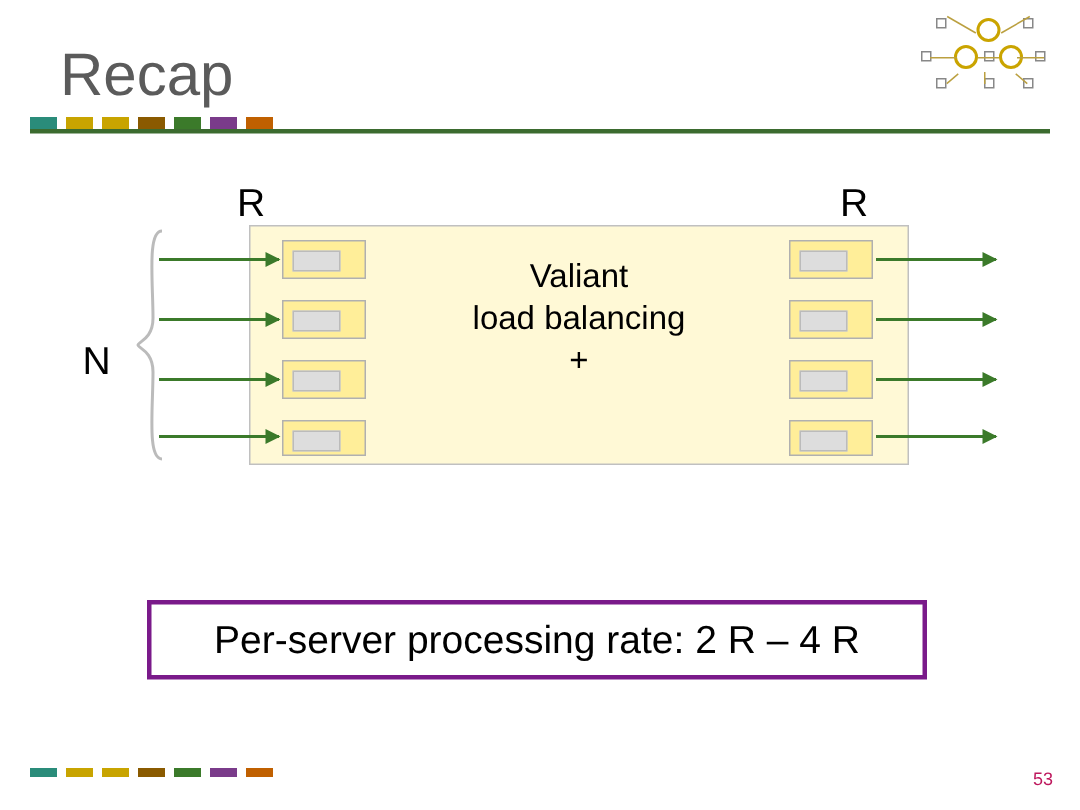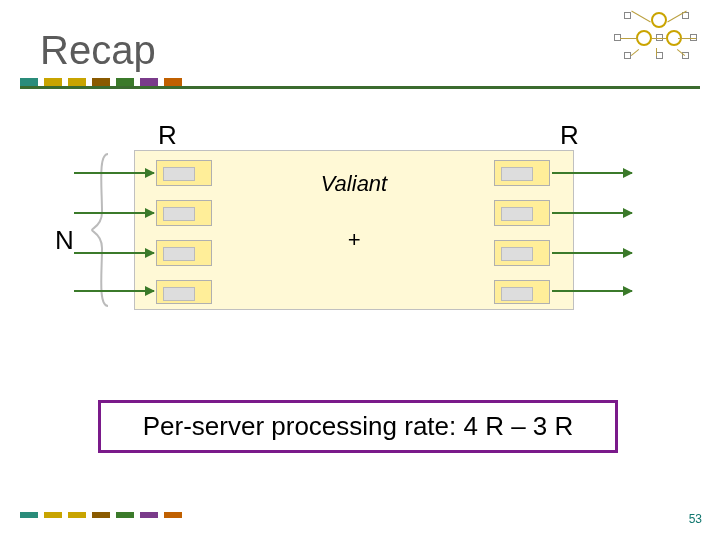--- a/index.html
+++ b/index.html
@@ -7,32 +7,32 @@
   .slide { position: relative; width: 720px; height: 540px; }
   .title { position: absolute; left: 40px; top: 28px; font-size: 40px; color: #5b5b5b; }
   .topbar-line { position: absolute; left: 20px; top: 86px; width: 680px; height: 3px; background: #3b6b2f; }
   .topbar-dashes { position: absolute; left: 20px; top: 78px; height: 8px; display: flex; }
   .topbar-dashes span { display:inline-block; height: 8px; width: 18px; margin-right: 6px; }
   .t-teal { background:#2a8c7a; } .t-olive{background:#c8a400;} .t-brown{background:#8a5a00;} .t-green{background:#3b7a2a;} .t-purple{background:#7a3b8a;} .t-orange{background:#c06000;}
 
   .bottombar-dashes { position:absolute; left:20px; bottom:22px; height:6px; display:flex; }
   .bottombar-dashes span{display:inline-block;height:6px;width:18px;margin-right:6px;}
 
-  .pagenum { position:absolute; right:18px; bottom:14px; font-size:12px; color:#0f766e; }
+  .pagenum { position:absolute; right:18px; bottom:14px; font-size:12px; color:#be185d; }
 
   .corner-deco { position:absolute; right:18px; top:12px; width:90px; height:50px; }
   .cn { position:absolute; width:7px; height:7px; border:1px solid #888; background:#fff; }
   .ce { position:absolute; width:16px; height:16px; border:2px solid #caa400; border-radius:50%; }
   .cline { position:absolute; background:#bba040; height:1px; }
 
   .label-N { position:absolute; left:55px; top:225px; font-size:26px; }
   .label-R-left { position:absolute; left:158px; top:120px; font-size:26px; }
   .label-R-right { position:absolute; left:560px; top:120px; font-size:26px; }
 
-  .diagram { position:absolute; left:104px; top:150px; width:500px; height:160px;font-style:italic; }
+  .diagram { position:absolute; left:136px; top:150px; width:500px; height:160px; }
   .bigbox { position:absolute; left:30px; top:0; width:440px; height:160px; background:#fff9d6; border:1px solid #c0c0c0; }
   .server { position:absolute; width:56px; height:26px; background:#ffee99; border:1px solid #b0b0b0; }
   .server::after { content:""; position:absolute; left:6px; top:6px; width:30px; height:12px; background:#ddd; border:1px solid #bbb; }
   .sl1 { left:52px; } .sr1 { left:390px; }
   .row1{ top:10px; } .row2{ top:50px; } .row3{ top:90px; } .row4{ top:130px; height:24px; }
   .arrow { position:absolute; height:2px; background:#3b7a2a; }
   .arrow::after { content:""; position:absolute; right:-1px; top:-4px; border-left:10px solid #3b7a2a; border-top:5px solid transparent; border-bottom:5px solid transparent; }
   .al { left:-30px; width:80px; }
   .ar { left:448px; width:80px; }
   .center-text { position:absolute; left:125px; top:20px; width:250px; text-align:center; font-size:22px; line-height:28px; }
@@ -110,28 +110,28 @@
     <div class="arrow al" style="top:102px;"></div>
     <div class="arrow al" style="top:140px;"></div>
 
     <div class="arrow ar" style="top:22px;"></div>
     <div class="arrow ar" style="top:62px;"></div>
     <div class="arrow ar" style="top:102px;"></div>
     <div class="arrow ar" style="top:140px;"></div>
 
     <div class="center-text">
       <span>Valiant</span><br>
-      <br>
+      <span>load balancing</span><br>
       <span>+</span><br>
       <br>
     </div>
   </div>
 
   <div class="formula-box">
-    <span>Per-server processing rate: 4 R – 3 R</span>
+    <span>Per-server processing rate: 2 R – 4 R</span>
   </div>
 
   <div class="bottombar-dashes">
     <span class="t-teal"></span>
       <span class="t-olive"></span>
       <span class="t-olive"></span>
       <span class="t-brown"></span>
       <span class="t-green"></span>
       <span class="t-purple"></span>
       <span class="t-orange"></span>

